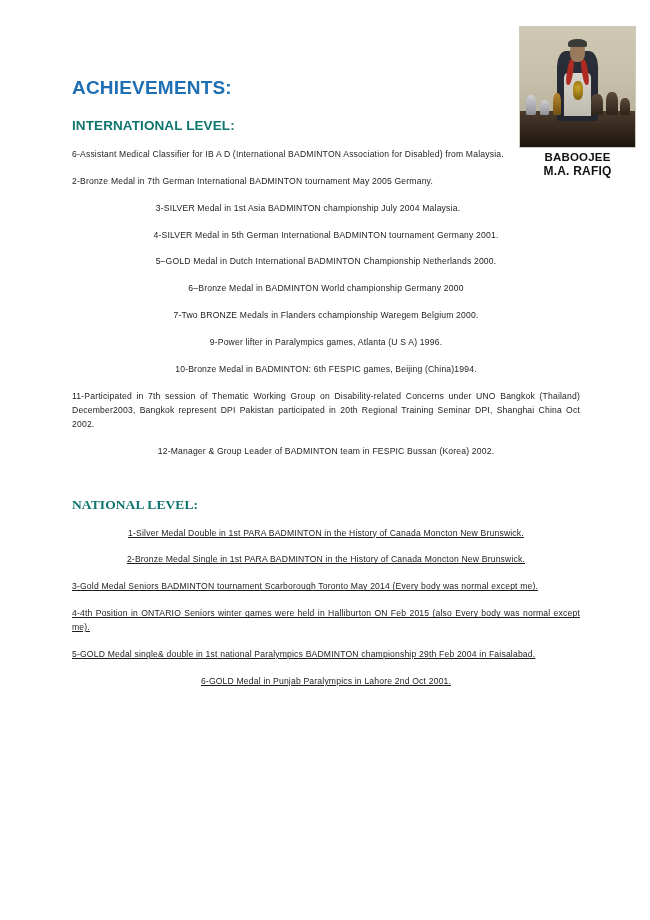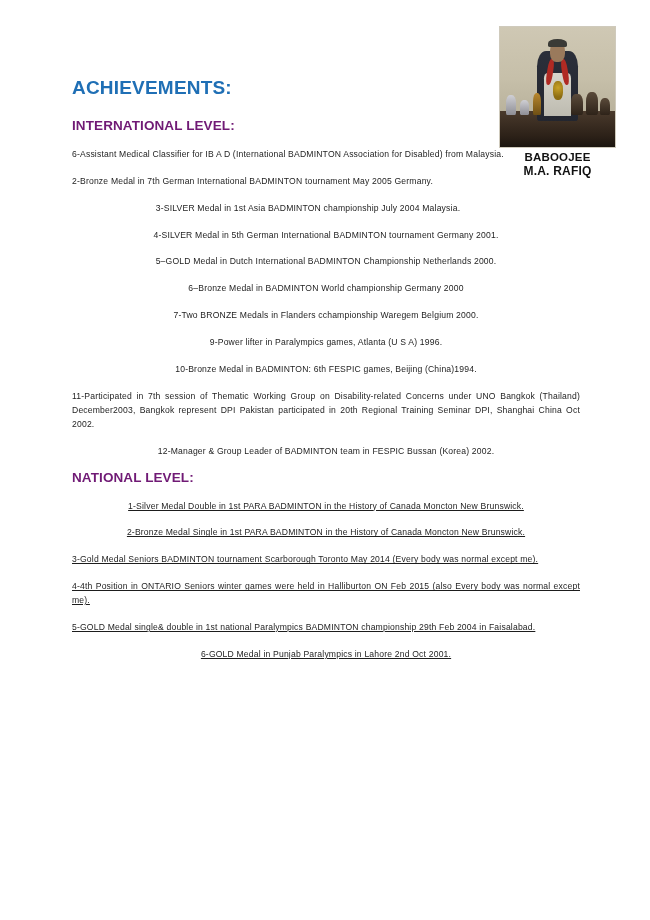--- a/index.html
+++ b/index.html
@@ -21,21 +21,21 @@
     width: 650px;
     height: 920px;
     background: #ffffff;
     box-sizing: border-box;
   }
 
   
   .photo-block {
     position: absolute;
     top: 26px;
-    left: 499px;
+    left: 519px;
     width: 117px;
     text-align: center;
   }
   .photo-frame {
     width: 117px;
     height: 122px;
     background: #d8d2c4;
     position: relative;
     overflow: hidden;
     border: 1px solid #cfcabc;
@@ -154,28 +154,28 @@
 
   .h-main {
     color: #1F6FB5;
     font-size: 19px;
     font-weight: bold;
     letter-spacing: 0.2px;
     margin: 0 0 20px 0;
     line-height: 1.1;
   }
   .h-sec {
-    color: #701a75;
+    color: #0f766e;
     font-size: 13.5px;
     font-weight: bold;
     letter-spacing: 0.1px;
     margin: 0 0 14px 0;
     line-height: 1.1;
   }
-  .h-sec.national { margin-top: 12px; }
+  .h-sec.national { margin-top: 39px; font-family: Liberation Serif, serif; }
 
   .item {
     font-size: 8.6px;
     line-height: 1.62;
     margin: 0 0 13px 0;
     color: #1d1d1d;
     text-align: justify;
     letter-spacing: 0.18px;
   }
   

